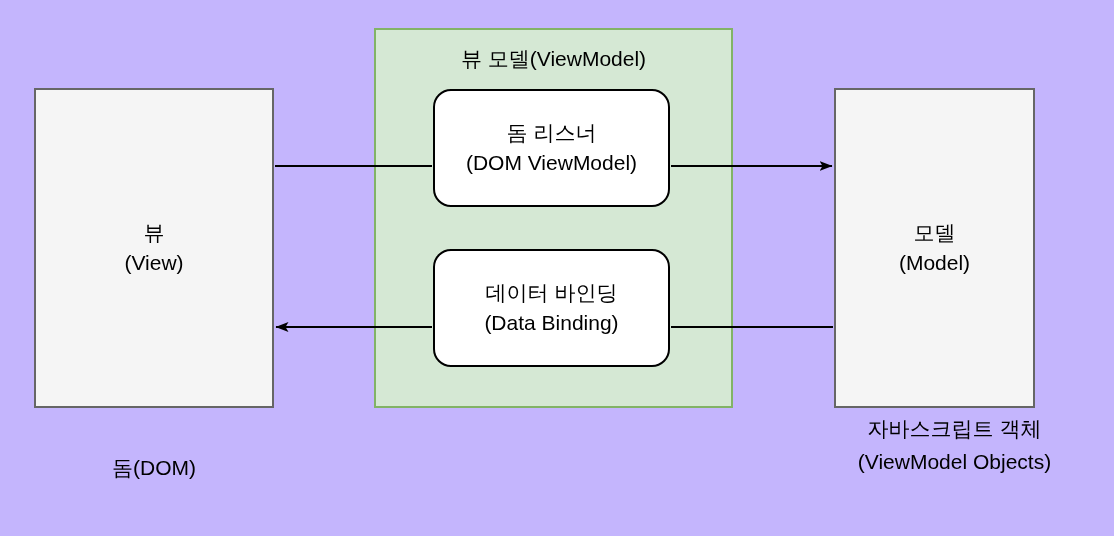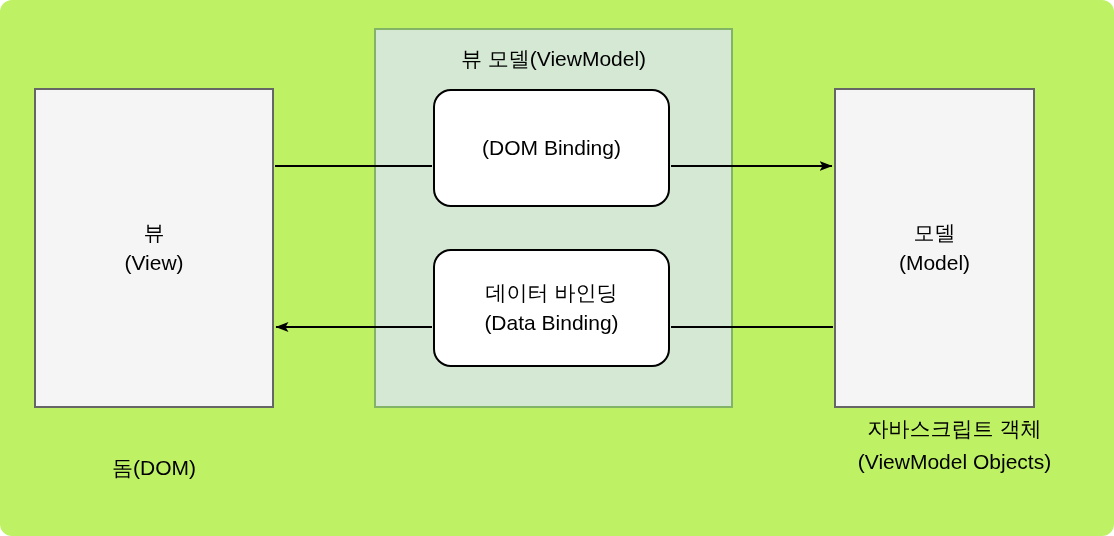--- a/index.html
+++ b/index.html
@@ -1,24 +1,23 @@
 <!DOCTYPE html>
 <html><head>
 <meta charset="utf-8">
 <style>
   html, body { margin: 0; padding: 0; background: #ffffff; }
   .canvas {
     position: relative;
     width: 1114px;
     height: 536px;
-    background: #bef264;
+    background: #c4b5fd;
     font-family: "Liberation Sans", "DejaVu Sans", sans-serif;
     color: #000000;
     overflow: hidden;
-    border-radius: 12px;
   }
   .node {
     position: absolute;
     box-sizing: border-box;
     display: flex;
     flex-direction: column;
     align-items: center;
     justify-content: center;
     text-align: center;
     font-size: 21px;
@@ -79,21 +78,22 @@
     <span data-bind="diagram.view_node.label_line1">뷰</span>
     <span data-bind="diagram.view_node.label_line2">(View)</span>
   </div>
 
   <div class="node gray-box model-box">
     <span data-bind="diagram.model_node.label_line1">모델</span>
     <span data-bind="diagram.model_node.label_line2">(Model)</span>
   </div>
 
   <div class="node rounded-node dom-listener-box">
-    <span data-bind="diagram.viewmodel_node.dom_listener.label_line2">(DOM Binding)</span>
+    <span data-bind="diagram.viewmodel_node.dom_listener.label_line1">돔 리스너</span>
+    <span data-bind="diagram.viewmodel_node.dom_listener.label_line2">(DOM ViewModel)</span>
   </div>
 
   <div class="node rounded-node data-binding-box">
     <span data-bind="diagram.viewmodel_node.data_binding.label_line1">데이터 바인딩</span>
     <span data-bind="diagram.viewmodel_node.data_binding.label_line2">(Data Binding)</span>
   </div>
 
   <svg class="connector-layer" width="1114" height="536" viewBox="0 0 1114 536">
     <defs>
       <marker id="arrowhead" markerWidth="14" markerHeight="12" refX="12.5" refY="5" orient="auto" markerUnits="userSpaceOnUse">

